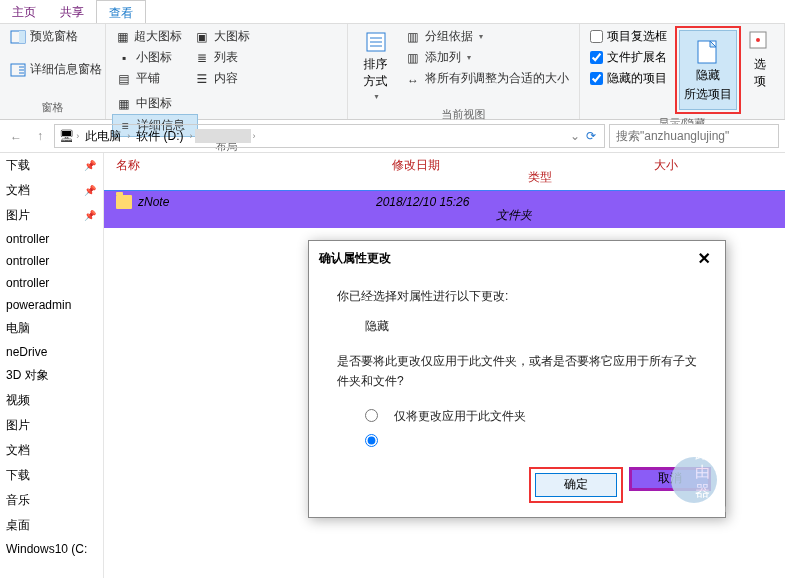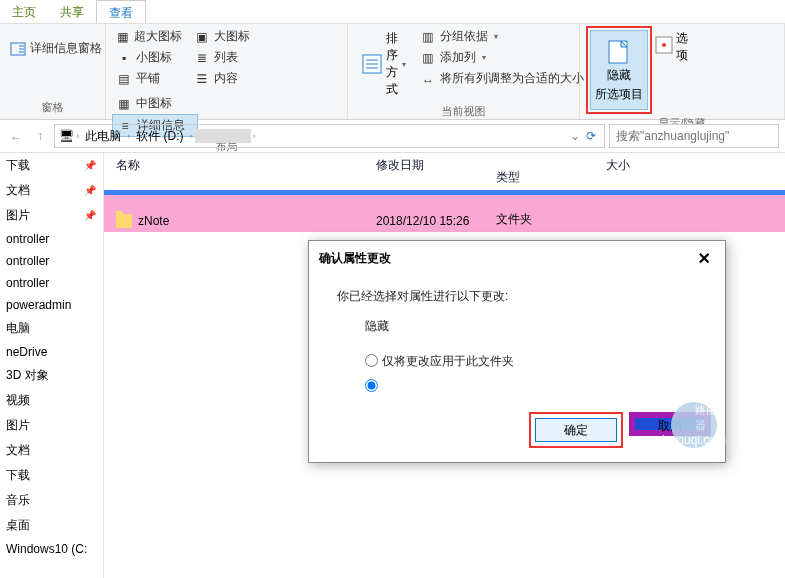--- a/index.html
+++ b/index.html
@@ -1,32 +1,32 @@
 <!DOCTYPE html>
 <html><head>
 <meta charset="utf-8">
 <style>
 * { margin: 0; padding: 0; box-sizing: border-box; font-family: "Microsoft YaHei", "Segoe UI", sans-serif; font-size: 12px; }
 body { background: #fff; width: 785px; height: 578px; overflow: hidden; position: relative; }
 
 
 .tabs { display: flex; height: 24px; border-bottom: 1px solid #ddd; }
-.tab { padding: 4px 12px; color: #4d7c0f; cursor: pointer; }
+.tab { padding: 4px 12px; color: #701a75; cursor: pointer; }
 .tab.active { background: #fff; color: #1979ca; border: 1px solid #ccc; border-bottom: none; }
 
 
 .ribbon { display: flex; background: #f5f6f7; border-bottom: 1px solid #d0d0d0; height: 96px; }
 .group { display: flex; flex-direction: column; border-right: 1px solid #e0e0e0; padding: 2px 6px; }
 .group-content { flex: 1; display: flex; align-items: flex-start; gap: 4px; }
 .group-label { text-align: center; color: #666; font-size: 11px; padding: 2px 0; }
 .btn-col { display: flex; flex-direction: column; gap: 0; }
 .rbtn { display: flex; align-items: center; gap: 4px; padding: 2px 4px; color: #333; white-space: nowrap; cursor: pointer; }
 .rbtn.sel { background: #cde6f7; border: 1px solid #92c0e0; }
 .rbtn .ico { width: 16px; height: 16px; display: inline-flex; align-items: center; justify-content: center; }
-.big-btn { display: flex; flex-direction: row; align-items: center; justify-content: center; padding: 4px 6px; gap: 2px; cursor: pointer; text-align: center; }
+.big-btn { display: flex; flex-direction: column; align-items: center; justify-content: center; padding: 4px 6px; gap: 2px; cursor: pointer; text-align: center; }
 .big-btn .ico-lg { width: 24px; height: 24px; }
 .drop { font-size: 8px; color: #666; margin-left: 2px; }
 .chk { display: flex; align-items: center; gap: 4px; padding: 2px 4px; }
 .chk input { width: 13px; height: 13px; }
 .hide-box { border: 2px solid #e33; padding: 2px; }
 .hide-btn { background: #cde6f7; border: 1px solid #92c0e0; display: flex; flex-direction: column; align-items: center; padding: 6px 4px; gap: 2px; }
 
 
 .addr-row { display: flex; align-items: center; gap: 4px; padding: 4px 6px; border-bottom: 1px solid #e0e0e0; }
 .nav-arrow { width: 20px; height: 20px; display: flex; align-items: center; justify-content: center; color: #888; cursor: pointer; }
@@ -34,63 +34,72 @@
 .crumb { padding: 2px 4px; cursor: pointer; }
 .csep { color: #888; font-size: 9px; }
 .search { width: 170px; border: 1px solid #ccc; height: 24px; padding: 0 6px; color: #888; }
 
 
 .main { display: flex; height: calc(578px - 24px - 96px - 32px); }
 .sidebar { width: 104px; border-right: 1px solid #e5e5e5; overflow: hidden; }
 .side-item { display: flex; align-items: center; justify-content: space-between; padding: 4px 6px; cursor: pointer; }
 .pin { color: #888; font-size: 10px; }
 .content { flex: 1; }
-.cols { display: flex; padding: 4px 12px; color: #0f172a; border-bottom: 5px solid #3b82f6; }
+.cols { display: flex; padding: 4px 12px; color: #b91c1c; border-bottom: 1px solid #3b82f6; gap: 16px; }
 .col-name { width: 260px; }
 .col-date { width: 120px; }
 .col-type { width: 110px; margin-top: 12px; }
 .col-size { width: 80px; }
-.row { display: flex; align-items: flex-end; padding: 4px 12px; background: #f9a8d4; }
+.row { display: flex; align-items: flex-start; padding: 4px 12px; background: #8b5cf6; font-style: italic; }
 .row .fname { width: 260px; display: flex; align-items: center; gap: 6px; }
 .folder-ico { width: 16px; height: 14px; background: #ffd970; border-radius: 1px; position: relative; }
 .folder-ico::before { content: ""; position: absolute; top: -3px; left: 0; width: 7px; height: 3px; background: #ffd970; border-radius: 1px 1px 0 0; }
 
 
 .dialog { position: absolute; left: 308px; top: 240px; width: 418px; background: #fff; border: 1px solid #888; box-shadow: 2px 2px 12px rgba(0,0,0,0.3); }
 .dlg-title { display: flex; justify-content: space-between; align-items: center; padding: 8px 10px; font-size: 12px; font-weight: bold; }
 .dlg-close { font-size: 16px; cursor: pointer; padding: 0 4px; }
 .dlg-body { padding: 10px 28px 16px; color: #222; line-height: 1.7; }
 .dlg-body .indent { padding-left: 28px; }
 .dlg-body .q { margin-top: 14px; }
-.radio-row { display: flex; align-items: center; gap: 4px; padding: 4px 0 4px 28px; }
+.radio-row { display: flex; align-items: center; gap: 16px; padding: 4px 0 4px 28px; }
 .radio-row input { width: 13px; height: 13px; }
 .dlg-foot { display: flex; justify-content: flex-end; gap: 6px; padding: 0 14px 14px; }
-.dlg-btn { width: 82px; height: 24px; border: 6px solid #a21caf; background: #1d4ed8; cursor: pointer; }
+.dlg-btn { width: 82px; height: 24px; border: 3px solid #a21caf; background: #8b5cf6; cursor: pointer; }
 .dlg-btn.ok { border: 1px solid #0078d7; background: #e5f1fb; }
 .ok-ring { border: 2px solid #e33; padding: 4px; }
 .cancel-wrap { position: relative; }
 .watermark { position: absolute; right: -6px; top: -10px; width: 46px; height: 46px; border-radius: 50%; background: #b9d3e8; display: flex; flex-direction: column; align-items: center; justify-content: center; color: #fff; font-size: 9px; opacity: 0.85; }
-.watermark .cn { font-size: 11px; padding-left: 24px; }
+.watermark .cn { font-size: 15px; padding-left: 24px; }
 
 svg { display: block; }
 </style>
 </head>
 <body>
 
 <div class="tabs">
   <div class="tab">主页</div>
   <div class="tab">共享</div>
   <div class="tab active">查看</div>
 </div>
 
 <div class="ribbon">
 
   <div class="group" style="width:106px">
     <div class="group-content">
       <div class="btn-col">
+        <div class="rbtn">
+          <span class="ico">
+            <svg width="16" height="16">
+                <rect x="1" y="2" width="14" height="12" fill="none" stroke="#2b7cd3"></rect>
+                <rect x="9" y="2" width="6" height="12" fill="#cde6f7"></rect>
+              </svg>
+          </span>
+          <span>预览窗格</span>
+        </div>
         <div class="rbtn" style="margin-top:12px">
           <span class="ico">
             <svg width="16" height="16">
                 <rect x="1" y="2" width="14" height="12" fill="none" stroke="#2b7cd3"></rect>
                 <line x1="9" y1="5" x2="14" y2="5" stroke="#2b7cd3"></line>
                 <line x1="9" y1="8" x2="14" y2="8" stroke="#2b7cd3"></line>
                 <line x1="9" y1="11" x2="14" y2="11" stroke="#2b7cd3"></line>
               </svg>
           </span>
           <span>详细信息窗格</span>
@@ -173,20 +182,34 @@
             <span class="ico">↔</span>
             <span>将所有列调整为合适的大小</span>
           </div>
       </div>
     </div>
     <div class="group-label">当前视图</div>
   </div>
 
   <div class="group" style="flex:1">
     <div class="group-content">
+      <div class="btn-col">
+        <label class="chk">
+            <input type="checkbox" style="">
+            <span>项目复选框</span>
+          </label>
+        <label class="chk">
+            <input type="checkbox" checked="" style="">
+            <span>文件扩展名</span>
+          </label>
+        <label class="chk">
+            <input type="checkbox" checked="" style="">
+            <span>隐藏的项目</span>
+          </label>
+      </div>
       <div class="hide-box">
         <div class="hide-btn">
           <span class="ico-lg">
             <svg width="28" height="28">
                 <rect x="4" y="4" width="18" height="22" fill="#fff" stroke="#2b7cd3"></rect>
                 <polygon points="16,4 22,10 16,10" fill="#cde6f7" stroke="#2b7cd3"></polygon>
               </svg>
           </span>
           <span>隐藏</span>
           <span>所选项目</span>
@@ -304,20 +327,21 @@
 </div>
 
 <div class="dialog">
   <div class="dlg-title">
     <span>确认属性更改</span>
     <span class="dlg-close">✕</span>
   </div>
   <div class="dlg-body">
     <div>你已经选择对属性进行以下更改:</div>
     <div class="indent" style="margin-top:10px">隐藏</div>
+    <div class="q">是否要将此更改仅应用于此文件夹，或者是否要将它应用于所有子文件夹和文件?</div>
     <label class="radio-row" style="margin-top:10px">
       <input type="radio" name="scope" style="">
         <span>仅将更改应用于此文件夹</span>
     </label>
     <label class="radio-row">
       <input type="radio" name="scope" checked="" style="">
     </label>
   </div>
   <div class="dlg-foot">
     <span class="ok-ring">

